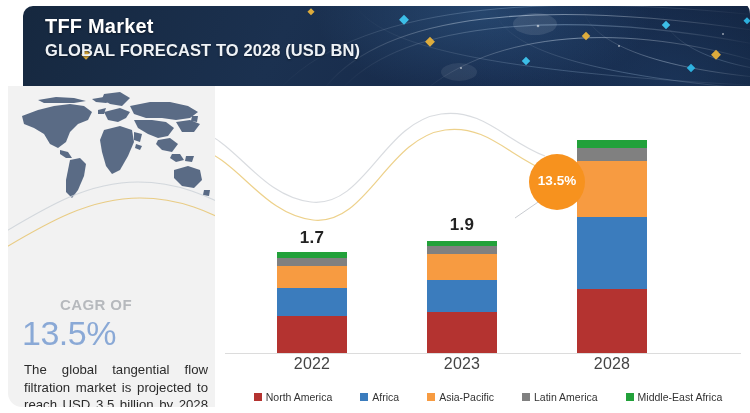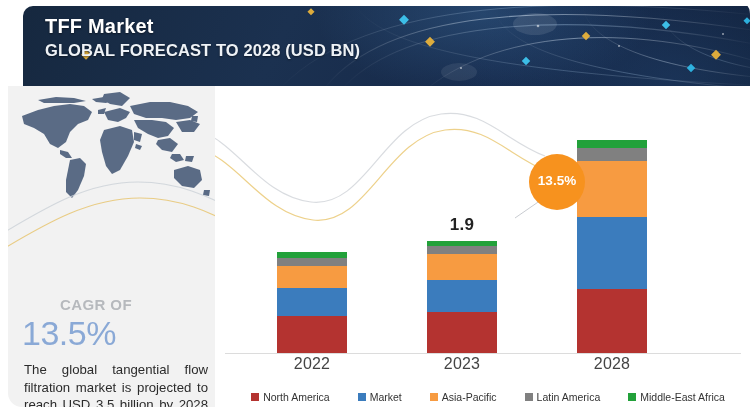--- a/index.html
+++ b/index.html
@@ -198,38 +198,39 @@
         <div class="seg" style="height: 41.4167px; background: rgb(180, 51, 48);"></div>
       </div>
     <div class="bar" style="left: 362px; width: 70px; height: 213px;">
         <div class="seg" style="height: 8.28333px; background: rgb(34, 161, 58);"></div>
         <div class="seg" style="height: 13.0167px; background: rgb(128, 128, 128);"></div>
         <div class="seg" style="height: 55.6167px; background: rgb(247, 155, 65);"></div>
         <div class="seg" style="height: 72.1833px; background: rgb(59, 124, 189);"></div>
         <div class="seg" style="height: 63.9px; background: rgb(180, 51, 48);"></div>
       </div>
 
+    <div class="vlabel" style="left: 62px; width: 70px; bottom: 158.583px;">1.7</div>
     <div class="vlabel" style="left: 212px; width: 70px; bottom: 172px;">1.9</div>
 
     <div class="xlabel" style="left:62px;width:70px;">2022</div>
     <div class="xlabel" style="left:212px;width:70px;">2023</div>
     <div class="xlabel" style="left:362px;width:70px;">2028</div>
 
     <div id="callout">
       <span>13.5%</span>
     </div>
 
     <div id="legend">
         <div class="lg">
           <span class="sw" style="background: rgb(180, 51, 48);"></span>
           <span class="lgt">North America</span>
         </div>
         <div class="lg">
           <span class="sw" style="background: rgb(59, 124, 189);"></span>
-          <span class="lgt">Market</span>
+          <span class="lgt">Africa</span>
         </div>
         <div class="lg">
           <span class="sw" style="background: rgb(247, 155, 65);"></span>
           <span class="lgt">Asia-Pacific</span>
         </div>
         <div class="lg">
           <span class="sw" style="background: rgb(128, 128, 128);"></span>
           <span class="lgt">Latin America</span>
         </div>
         <div class="lg">

